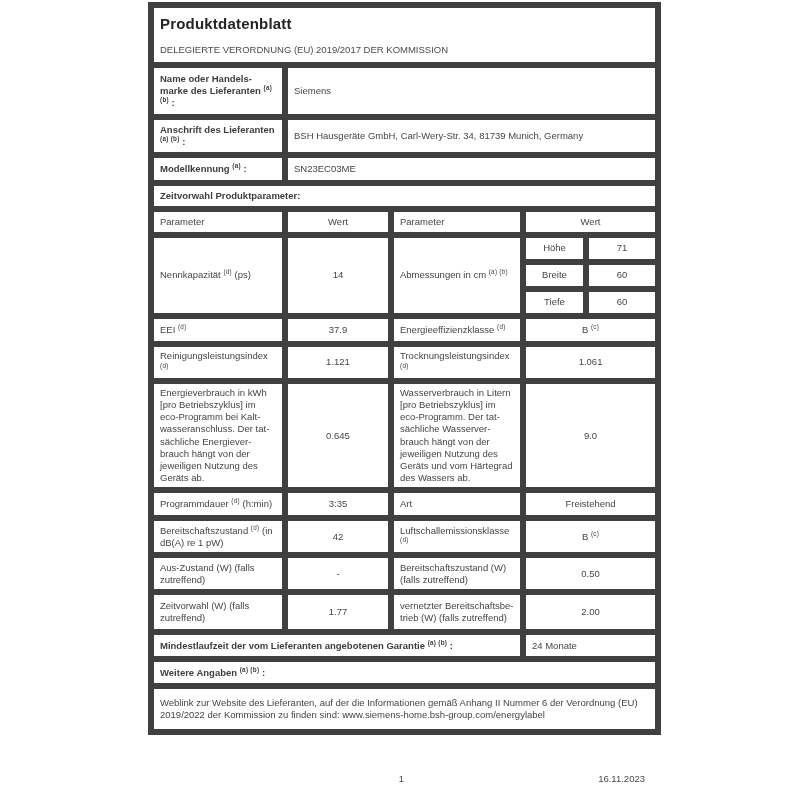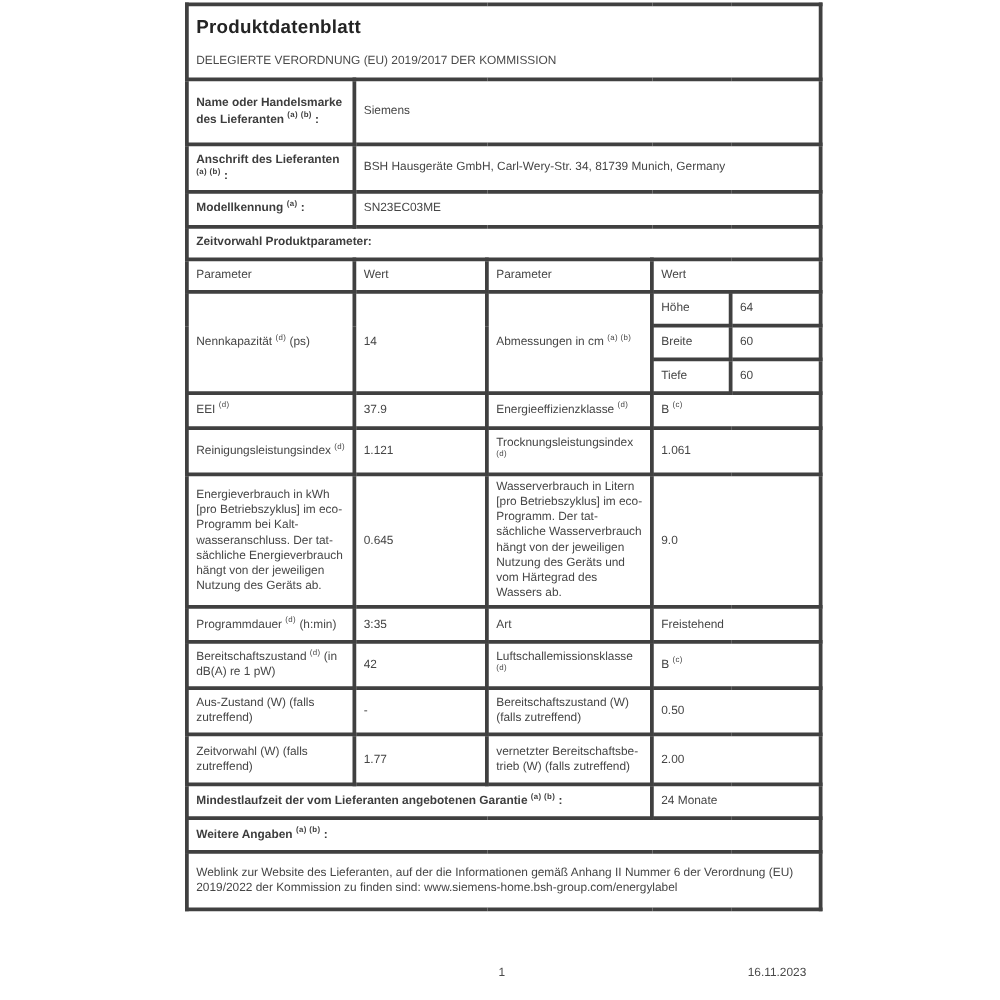--- a/index.html
+++ b/index.html
@@ -23,40 +23,40 @@
     left: 148px;
     top: 2px;
     width: 507px;
     border-collapse: collapse;
     table-layout: fixed;
     font-size: 9.5px;
     line-height: 1.28;
     color: #454545;
   }
   table.datasheet td {
-    border: 3px solid #404040;
+    border: 6px solid #404040;
     padding: 3px 6px;
     vertical-align: middle;
     word-wrap: break-word;
     margin-left: 36px;
   }
   td.title-cell { padding: 9px 8px 7px 8px; vertical-align: top; }
   .doc-title {
     font-size: 15px;
     font-weight: bold;
     color: #242424;
     letter-spacing: 0.2px;
   }
   .doc-subtitle {
     margin-top: 11px;
     font-size: 9.5px;
     color: #4a4a4a;
   }
   .b { font-weight: bold; color: #3d3d3d; }
-  .c { text-align: left; }
+  .c { text-align: center; }
   sup {
     font-size: 6.3px;
     line-height: 0;
     vertical-align: super;
     letter-spacing: 0.3px;
   }
   .footer {
     position: absolute;
     left: 148px;
     top: 773px;
@@ -121,21 +121,21 @@
       <td class="c">Wert</td>
       <td>Parameter</td>
       <td colspan="2" class="c">Wert</td>
     </tr>
 
     <tr style="height:27px">
       <td rowspan="3"><span>Nennkapazität </span><sup>(d)</sup><span> (ps)</span></td>
       <td rowspan="3" class="c">14</td>
       <td rowspan="3"><span>Abmessungen in cm </span><sup>(a) (b)</sup></td>
       <td class="c">Höhe</td>
-      <td class="c">64</td>
+      <td class="c">71</td>
     </tr>
     <tr style="height:27px">
       <td class="c">Breite</td>
       <td class="c">60</td>
     </tr>
     <tr style="height:27px">
       <td class="c">Tiefe</td>
       <td class="c">60</td>
     </tr>
 

